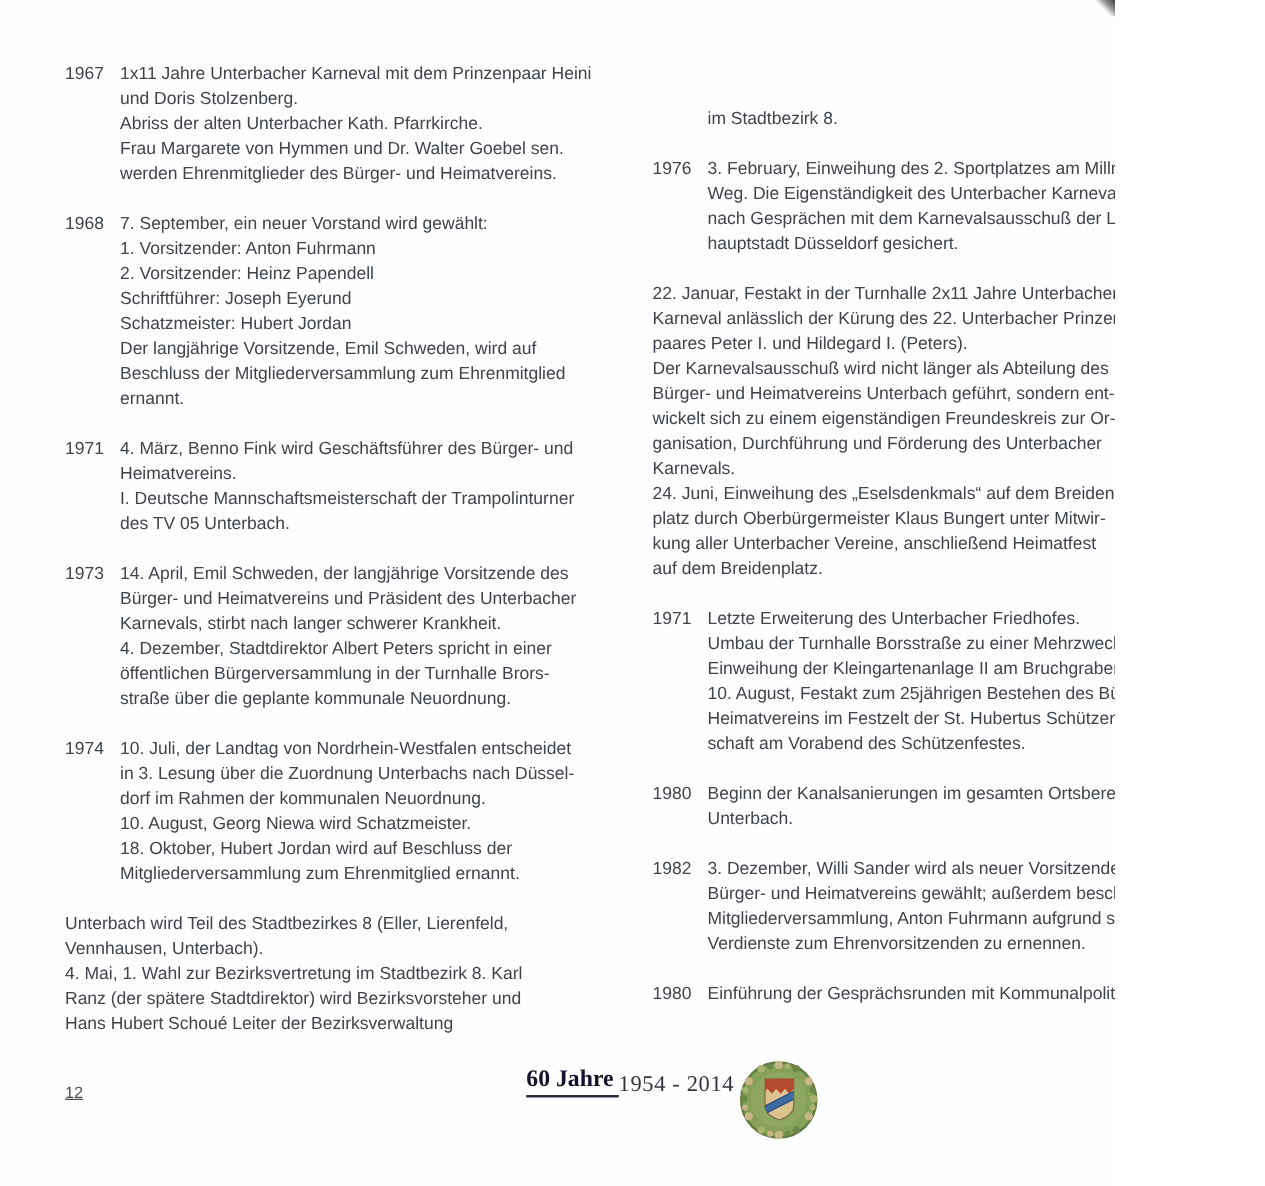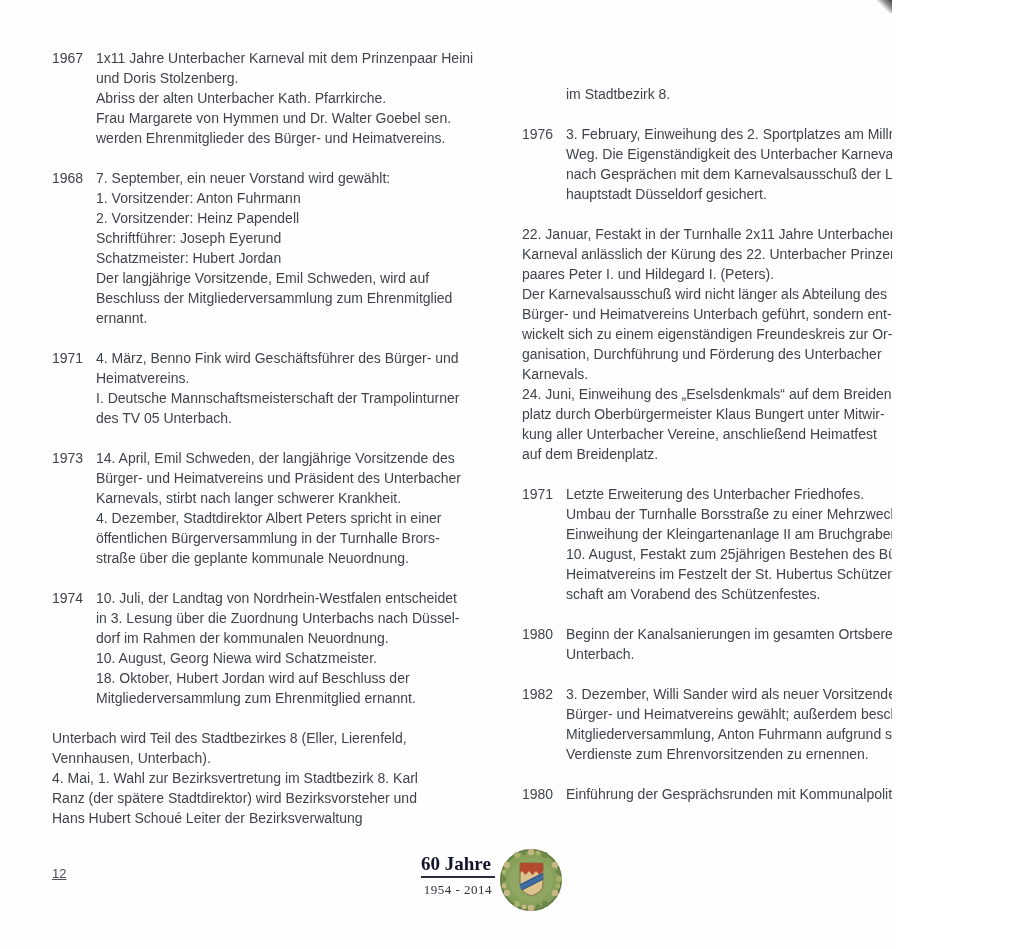--- a/index.html
+++ b/index.html
@@ -22,29 +22,29 @@
   .entry-year { width:44px; flex:0 0 44px; }
   .entry-text { flex:1; white-space:pre-line; }
   .page-number {
     position:absolute; left:52px; top:866px;
     font-size:13px; color:#4a4f56;text-decoration:underline;
   }
   .footer-logo {
     position:absolute; left:421px; top:846px;
     display:flex; align-items:flex-start;
   }
-  .logo-text { display:flex; flex-direction:column; margin-top:7px;text-align:center; }
+  .logo-text { display:flex; margin-top:7px;text-align:center; }
   .logo-title {
     font-family:"Liberation Serif", serif; font-weight:bold;
     font-size:19px; color:#13132b; line-height:21px;
     border-bottom:2px solid #2b2b3b; padding-bottom:2px; padding-right:4px;
   }
   .logo-years {
     font-family:"Liberation Serif", serif;
-    font-size:13px; color:#33333f; letter-spacing:0.5px; padding-top:4px;
+    font-size:18px; color:#33333f; letter-spacing:0.5px; padding-top:4px;
   }
   .emblem { margin-left:2px; }
 </style>
 </head>
 <body>
 
 <div class="page">
 
   <div class="corner-mark"></div>
 

